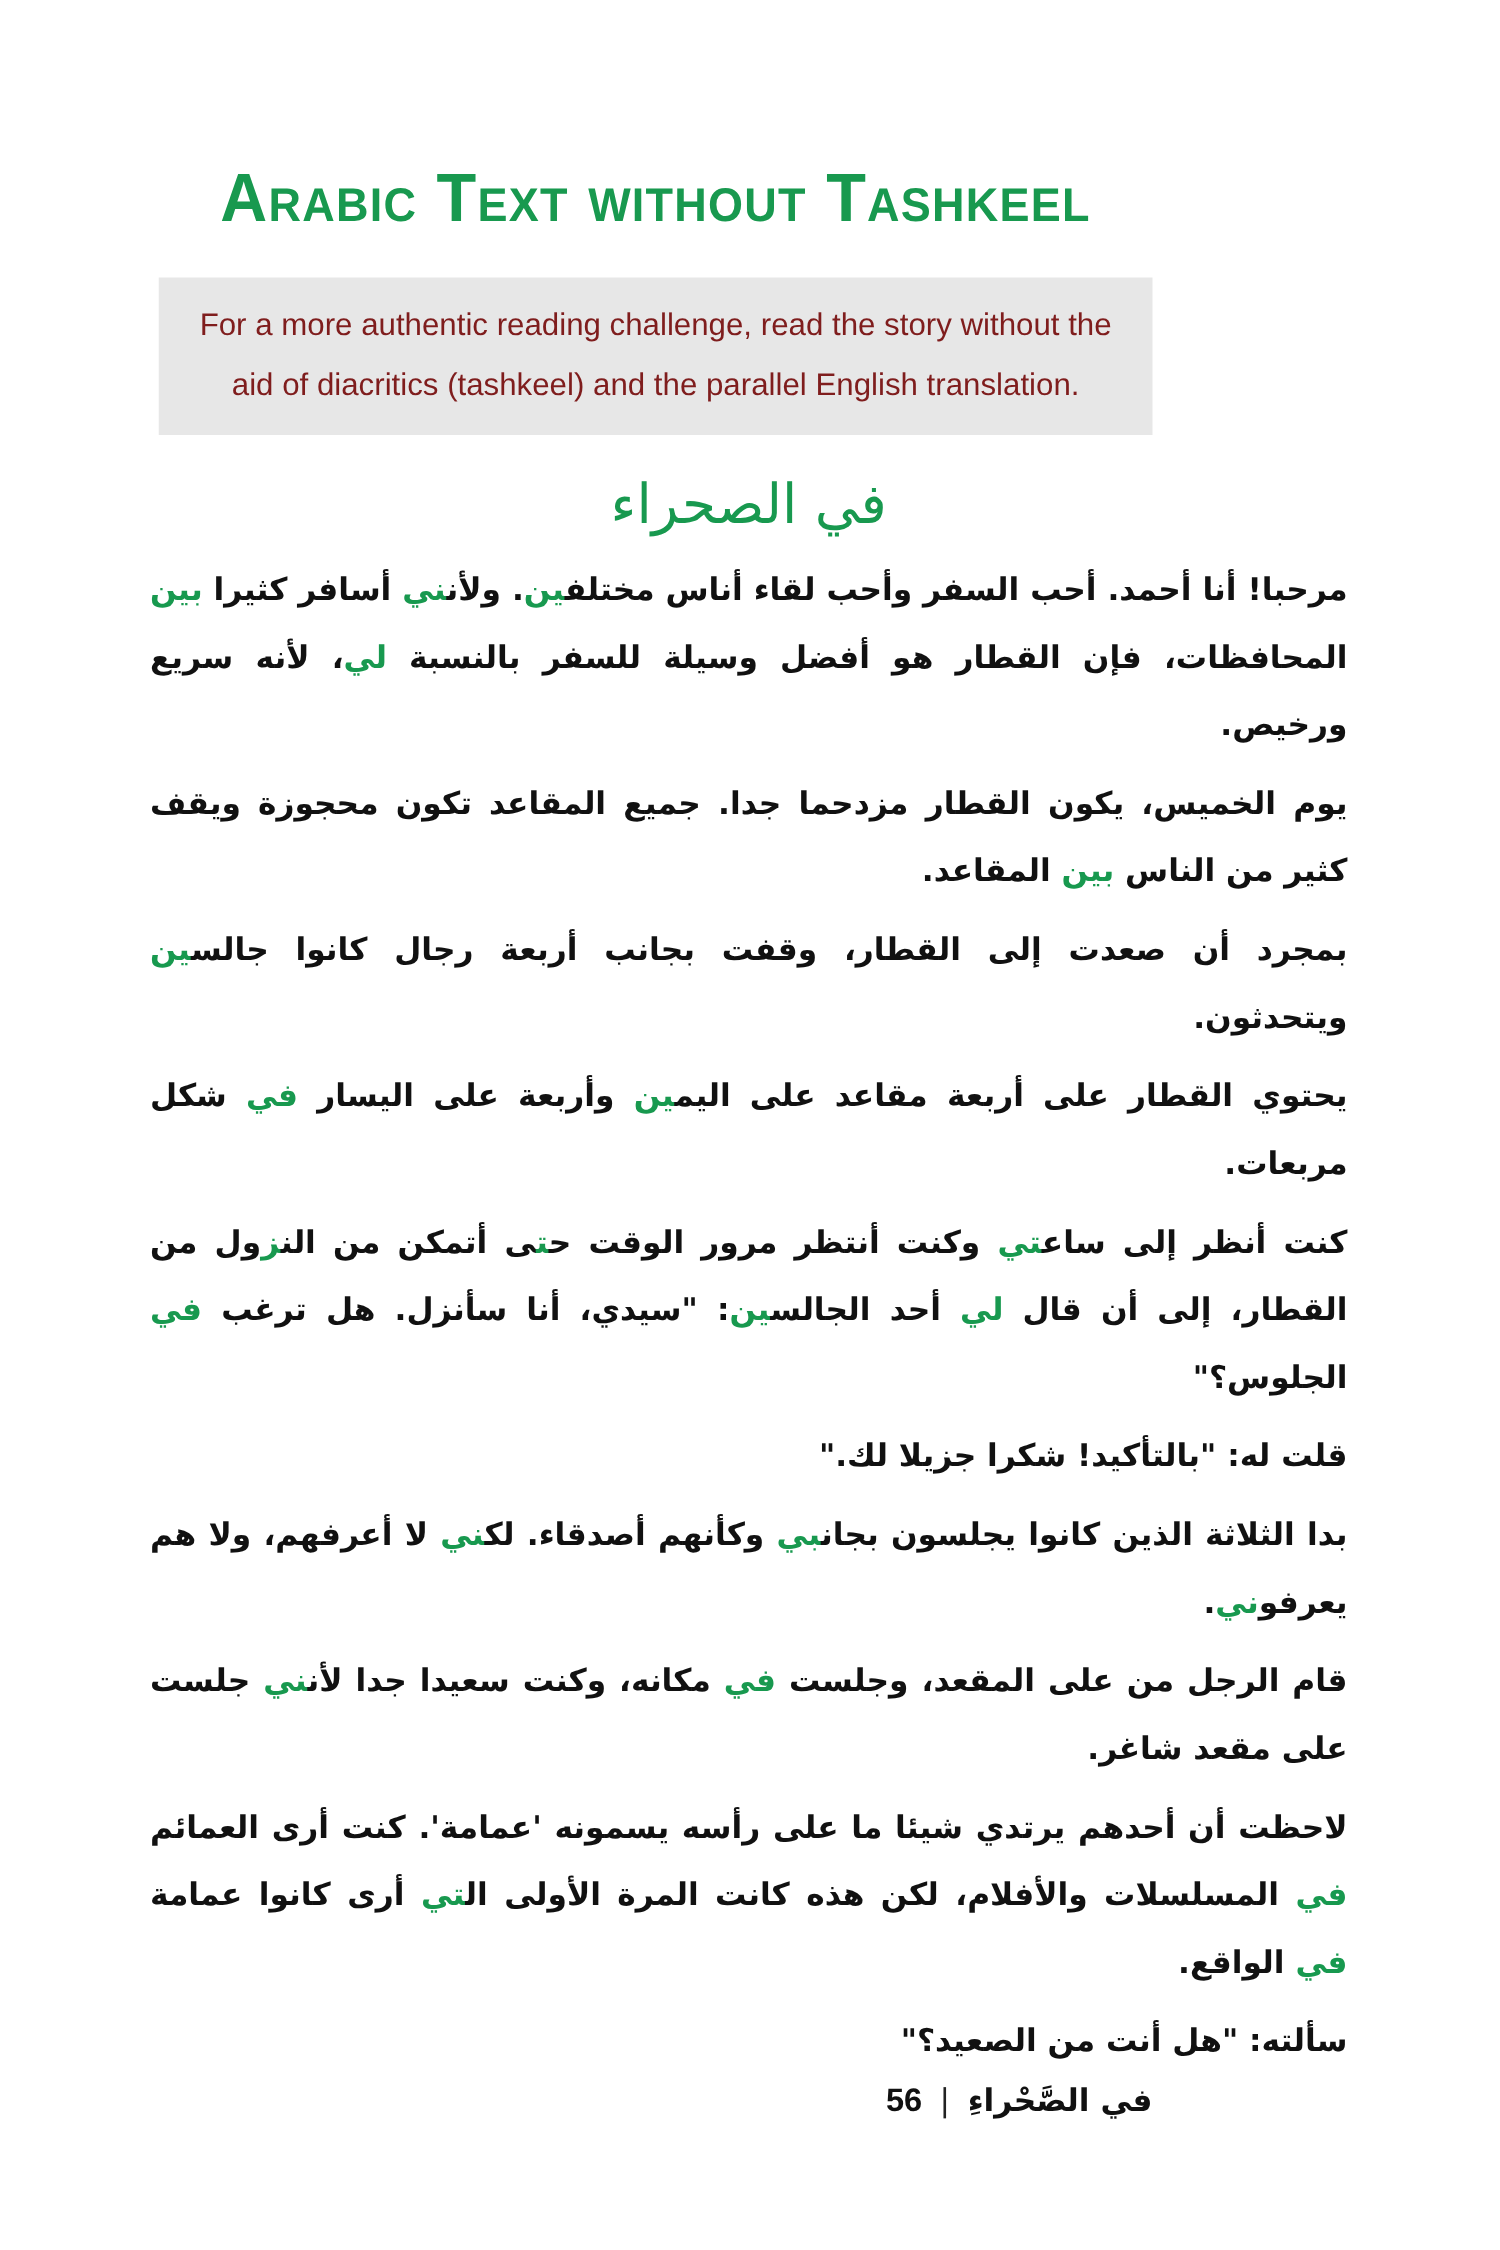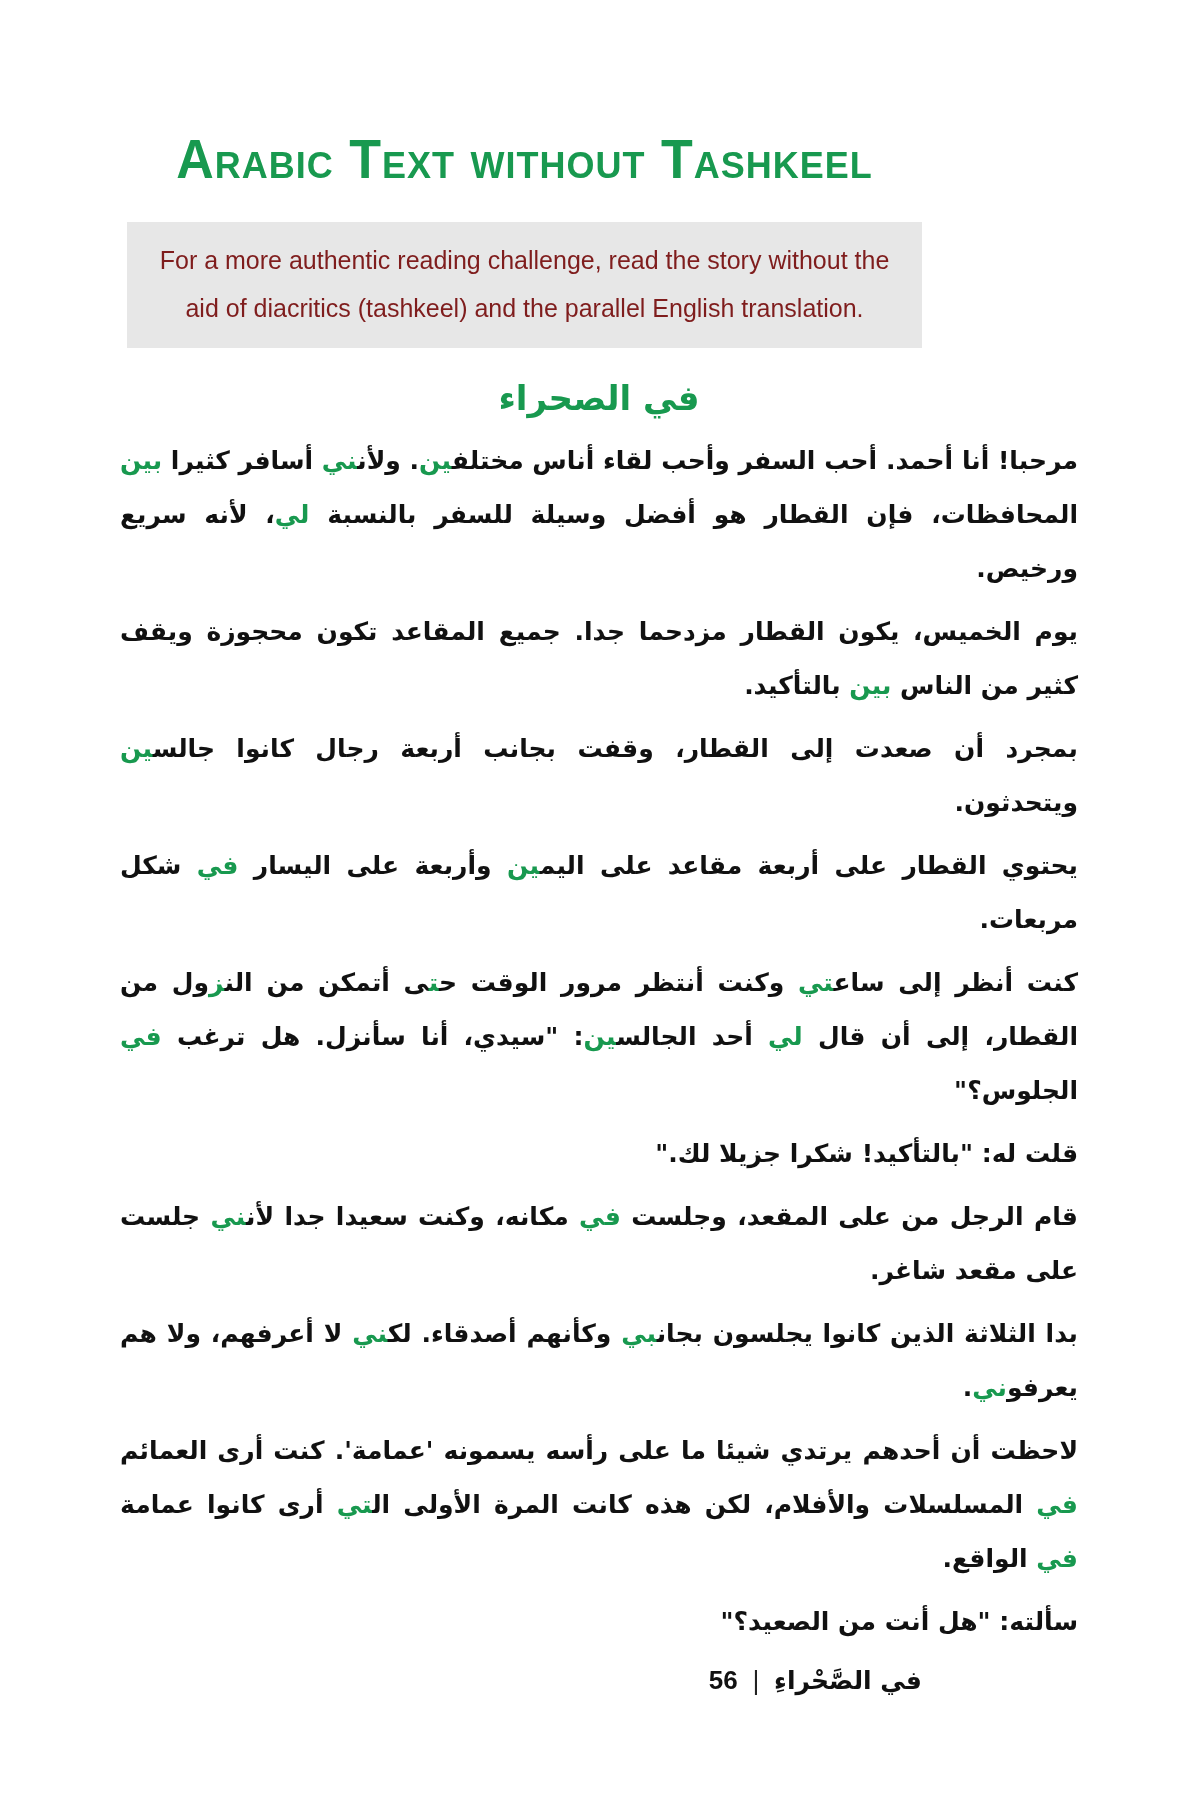--- a/index.html
+++ b/index.html
@@ -28,21 +28,21 @@
     padding:14px 8px 16px;
     font-size:25px;line-height:48px;color:#7f1d1d;
     white-space:pre-line;text-align:center;
   }
   .story{
     margin:30px 122px 0 120px;
   }
   .story-heading{
     text-align:center;color:var(--green);
     font-family:"DejaVu Sans", sans-serif;
-    font-size:34px;font-weight:700;
+    font-size:44px;font-weight:400;
     margin:0 0 16px 0;
   }
   .arabic-body{
     direction:rtl;text-align:justify;
     font-family:"DejaVu Sans", sans-serif;
     font-size:25px;font-weight:700;line-height:54px;
     color:var(--ink);
   }
   .arabic-body p{margin:0 0 9px 0;}
   .g{color:var(--green);}
@@ -70,27 +70,27 @@
 
   <div class="note-box">For a more authentic reading challenge, read the story without the
 aid of diacritics (tashkeel) and the parallel English translation.</div>
 </div>
 
 <div class="story">
   <div class="story-heading">في الصحراء</div>
 
   <div class="arabic-body">
       <p><span>مرحبا! أنا أحمد. أحب السفر وأحب لقاء أناس مختلف</span><span class="g">ين</span><span>. ولأن</span><span class="g">ني</span><span> أسافر كثيرا </span><span class="g">بين</span><span> المحافظات، فإن القطار هو أفضل وسيلة للسفر بالنسبة </span><span class="g">لي</span><span>، لأنه سريع ورخيص.</span></p>
-      <p><span>يوم الخميس، يكون القطار مزدحما جدا. جميع المقاعد تكون محجوزة ويقف كثير من الناس </span><span class="g">بين</span><span> بالتأكيد.</span></p>
+      <p><span>يوم الخميس، يكون القطار مزدحما جدا. جميع المقاعد تكون محجوزة ويقف كثير من الناس </span><span class="g">بين</span><span> المقاعد.</span></p>
       <p><span>بمجرد أن صعدت إلى القطار، وقفت بجانب أربعة رجال كانوا جالس</span><span class="g">ين</span><span> ويتحدثون.</span></p>
       <p><span>يحتوي القطار على أربعة مقاعد على اليم</span><span class="g">ين</span><span> وأربعة على اليسار </span><span class="g">في</span><span> شكل مربعات.</span></p>
       <p><span>كنت أنظر إلى ساع</span><span class="g">تي</span><span> وكنت أنتظر مرور الوقت ح</span><span class="g">ت</span><span>ى أتمكن من الن</span><span class="g">ز</span><span>ول من القطار، إلى أن قال </span><span class="g">لي</span><span> أحد الجالس</span><span class="g">ين</span><span>: "سيدي، أنا سأنزل. هل ترغب </span><span class="g">في</span><span> الجلوس؟"</span></p>
       <p><span>قلت له: "بالتأكيد! شكرا جزيلا لك."</span></p>
+      <p><span>بدا الثلاثة الذين كانوا يجلسون بجان</span><span class="g">بي</span><span> وكأنهم أصدقاء. لك</span><span class="g">ني</span><span> لا أعرفهم، ولا هم يعرفو</span><span class="g">ني</span><span>.</span></p>
       <p><span>قام الرجل من على المقعد، وجلست </span><span class="g">في</span><span> مكانه، وكنت سعيدا جدا لأن</span><span class="g">ني</span><span> جلست على مقعد شاغر.</span></p>
-      <p><span>بدا الثلاثة الذين كانوا يجلسون بجان</span><span class="g">بي</span><span> وكأنهم أصدقاء. لك</span><span class="g">ني</span><span> لا أعرفهم، ولا هم يعرفو</span><span class="g">ني</span><span>.</span></p>
       <p><span>لاحظت أن أحدهم يرتدي شيئا ما على رأسه يسمونه 'عمامة'. كنت أرى العمائم </span><span class="g">في</span><span> المسلسلات والأفلام، لكن هذه كانت المرة الأولى ال</span><span class="g">تي</span><span> أرى كانوا عمامة </span><span class="g">في</span><span> الواقع.</span></p>
       <p><span>سألته: "هل أنت من الصعيد؟"</span></p>
     </div>
 </div>
 
 <div class="page-footer">
   <span class="ar">في الصَّحْراءِ</span><span class="sep">|</span><span class="num">56</span>
 </div>
 
 </body></html>

